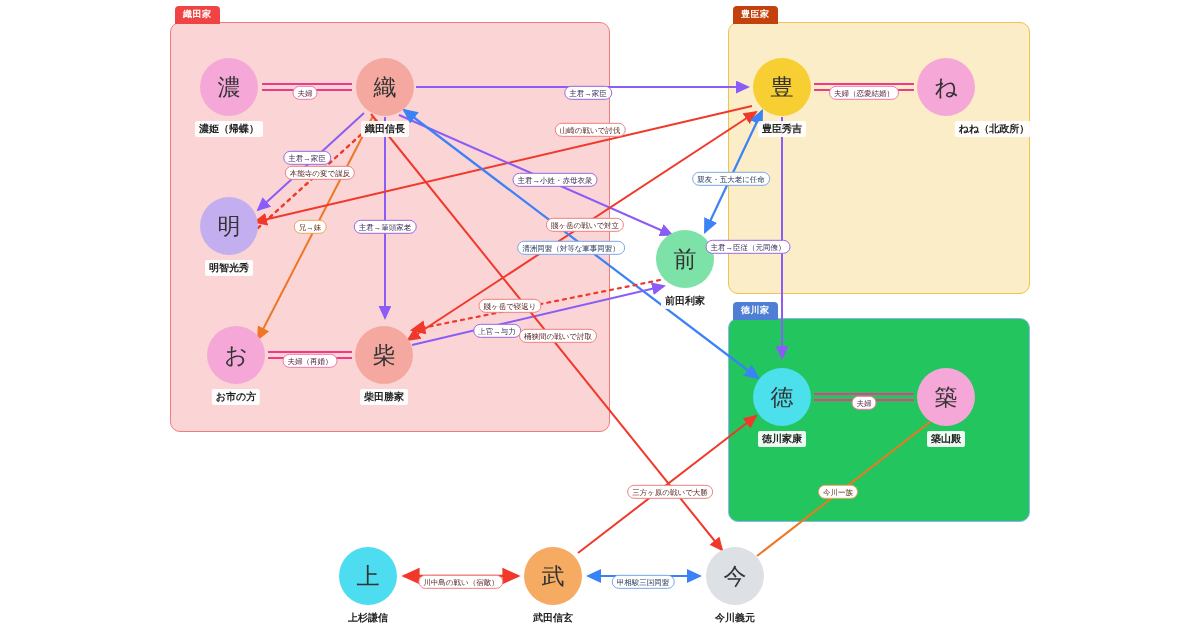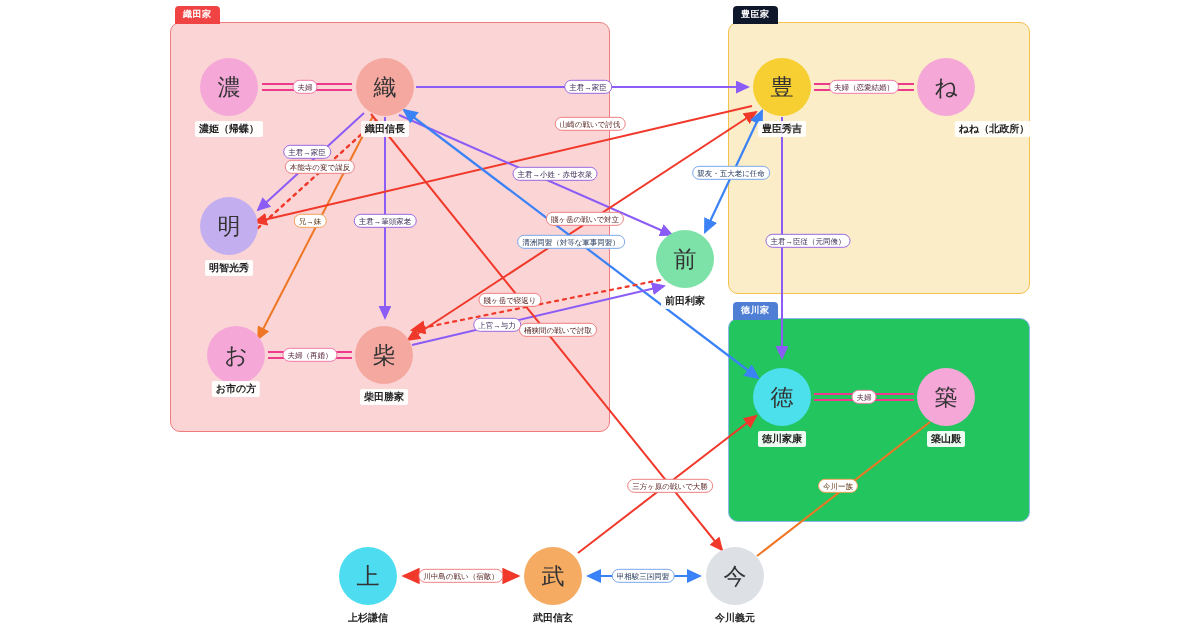--- a/index.html
+++ b/index.html
@@ -16,39 +16,39 @@
     position:absolute;top:-17px;left:4px;
     font-size:9px;color:#ffffff;font-weight:bold;
     padding:2px 8px 3px 8px;border-radius:4px 4px 0 0;
     letter-spacing:.5px;white-space:nowrap;
   }
   .g-oda{left:170px;top:22px;width:440px;height:410px;
     background:#fbd5d5;border:1.6px solid #f07d7d;}
   .g-oda .group-label{background:#f04444;}
   .g-toyotomi{left:728px;top:22px;width:302px;height:272px;
     background:#fbedc8;border:1.6px solid #f2c14e;}
-  .g-toyotomi .group-label{background:#0f172a;}
+  .g-toyotomi .group-label{background:#c2410c;}
   .g-tokugawa{left:728px;top:318px;width:302px;height:204px;
     background:#22c55e;border:1.6px solid #8fb4ee;}
   .g-tokugawa .group-label{background:#4f7fd4;}
 
   
   .node{position:absolute;width:58px;height:58px;border-radius:50%;
     display:flex;align-items:center;justify-content:center;
     font-size:23px;color:#333;font-weight:normal;
     transform:translate(-50%,-50%);}
   .node-name{position:absolute;transform:translate(-50%,0);
     font-size:10px;color:#222;background:rgba(255,255,255,.92);
     padding:1px 4px;border-radius:2px;white-space:nowrap;font-weight:bold;}
 
   
   .elabel{position:absolute;transform:translate(-50%,-50%);
     font-size:7.5px;line-height:1.25;color:#333;
     background:#ffffff;border:1px solid #bbb;border-radius:7px;
-    padding:1.5px 4px;white-space:nowrap;}
+    padding:1.5px 4px;white-space:nowrap;margin-top:6px;}
   .el-purple{border-color:#9a6ae0;color:#3a2a55;}
   .el-red{border-color:#ee8080;color:#55201f;}
   .el-blue{border-color:#7aa7ea;color:#1d3257;}
   .el-pink{border-color:#f07aa8;color:#55203a;}
   .el-orange{border-color:#f0a35c;color:#5a3410;}
 
   svg#edges{position:absolute;left:0;top:0;width:1200px;height:630px;
     pointer-events:none;}
 </style>
 </head>
@@ -146,21 +146,21 @@
   </svg>
 
   <div id="nodes-layer">
       <div class="node" style="left: 229px; top: 87px; background: rgb(245, 167, 216);">濃</div>
       <div class="node-name" style="left: 229px; top: 121px;">濃姫（帰蝶）</div>
       <div class="node" style="left: 385px; top: 87px; background: rgb(245, 168, 160);">織</div>
       <div class="node-name" style="left: 385px; top: 121px;">織田信長</div>
       <div class="node" style="left: 229px; top: 226px; background: rgb(195, 175, 240);">明</div>
       <div class="node-name" style="left: 229px; top: 260px;">明智光秀</div>
       <div class="node" style="left: 236px; top: 355px; background: rgb(245, 167, 216);">お</div>
-      <div class="node-name" style="left: 236px; top: 381px;">お市の方</div>
+      <div class="node-name" style="left: 236px; top: 389px;">お市の方</div>
       <div class="node" style="left: 384px; top: 355px; background: rgb(245, 168, 160);">柴</div>
       <div class="node-name" style="left: 384px; top: 389px;">柴田勝家</div>
       <div class="node" style="left: 782px; top: 87px; background: rgb(247, 207, 50);">豊</div>
       <div class="node-name" style="left: 782px; top: 121px;">豊臣秀吉</div>
       <div class="node" style="left: 946px; top: 87px; background: rgb(245, 167, 216);">ね</div>
       <div class="node-name" style="left: 994px; top: 121px;">ねね（北政所）</div>
       <div class="node" style="left: 685px; top: 259px; background: rgb(125, 226, 168);">前</div>
       <div class="node-name" style="left: 685px; top: 293px;">前田利家</div>
       <div class="node" style="left: 782px; top: 397px; background: rgb(76, 224, 236);">徳</div>
       <div class="node-name" style="left: 782px; top: 431px;">徳川家康</div>
@@ -184,21 +184,21 @@
       <div class="elabel el-pink" style="left: 310px; top: 355px;">夫婦（再婚）</div>
       <div class="elabel el-red" style="left: 590px; top: 124px;">山崎の戦いで討伐</div>
       <div class="elabel el-purple" style="left: 555px; top: 174px;">主君→小姓・赤母衣衆</div>
       <div class="elabel el-red" style="left: 585px; top: 219px;">賤ヶ岳の戦いで対立</div>
       <div class="elabel el-blue" style="left: 571px; top: 242px;">清洲同盟（対等な軍事同盟）</div>
       <div class="elabel el-red" style="left: 510px; top: 300px;">賤ヶ岳で寝返り</div>
       <div class="elabel el-purple" style="left: 497px; top: 325px;">上官→与力</div>
       <div class="elabel el-red" style="left: 558px; top: 330px;">桶狭間の戦いで討取</div>
       <div class="elabel el-pink" style="left: 864px; top: 87px;">夫婦（恋愛結婚）</div>
       <div class="elabel el-blue" style="left: 731px; top: 173px;">親友・五大老に任命</div>
-      <div class="elabel el-purple" style="left: 808px; top: 241px;">主君→臣従（元同僚）</div>
+      <div class="elabel el-purple" style="left: 748px; top: 241px;">主君→臣従（元同僚）</div>
       <div class="elabel el-pink" style="left: 864px; top: 397px;">夫婦</div>
       <div class="elabel el-orange" style="left: 838px; top: 486px;">今川一族</div>
       <div class="elabel el-red" style="left: 670px; top: 486px;">三方ヶ原の戦いで大勝</div>
       <div class="elabel el-red" style="left: 461px; top: 576px;">川中島の戦い（宿敵）</div>
       <div class="elabel el-blue" style="left: 643px; top: 576px;">甲相駿三国同盟</div>
     </div>
 
 </div>
 
 </body></html>

